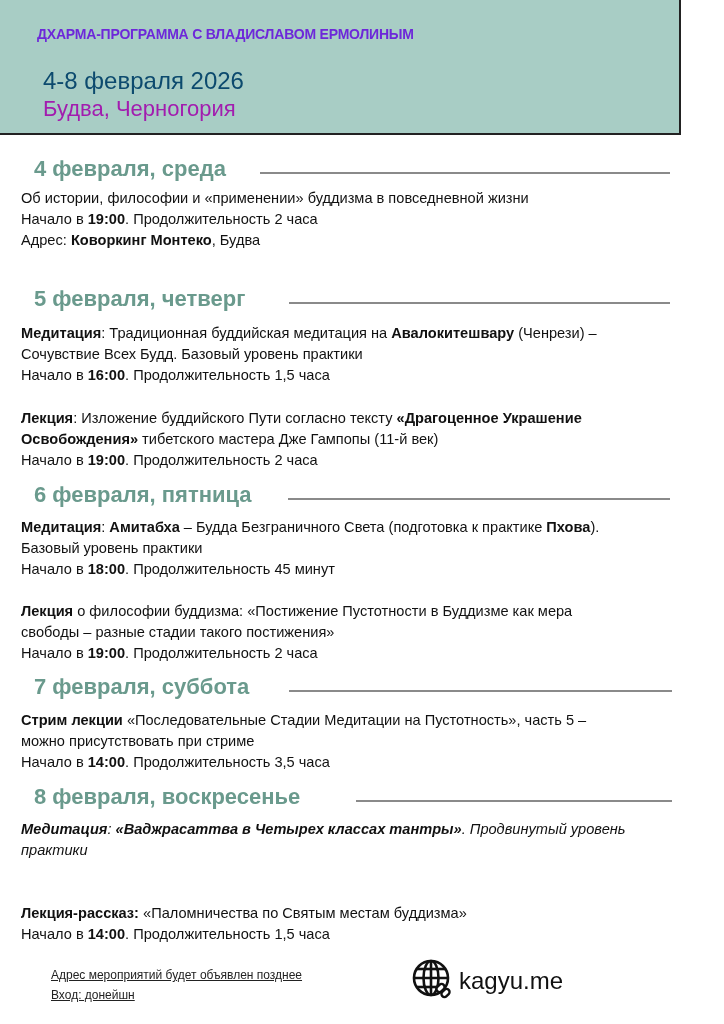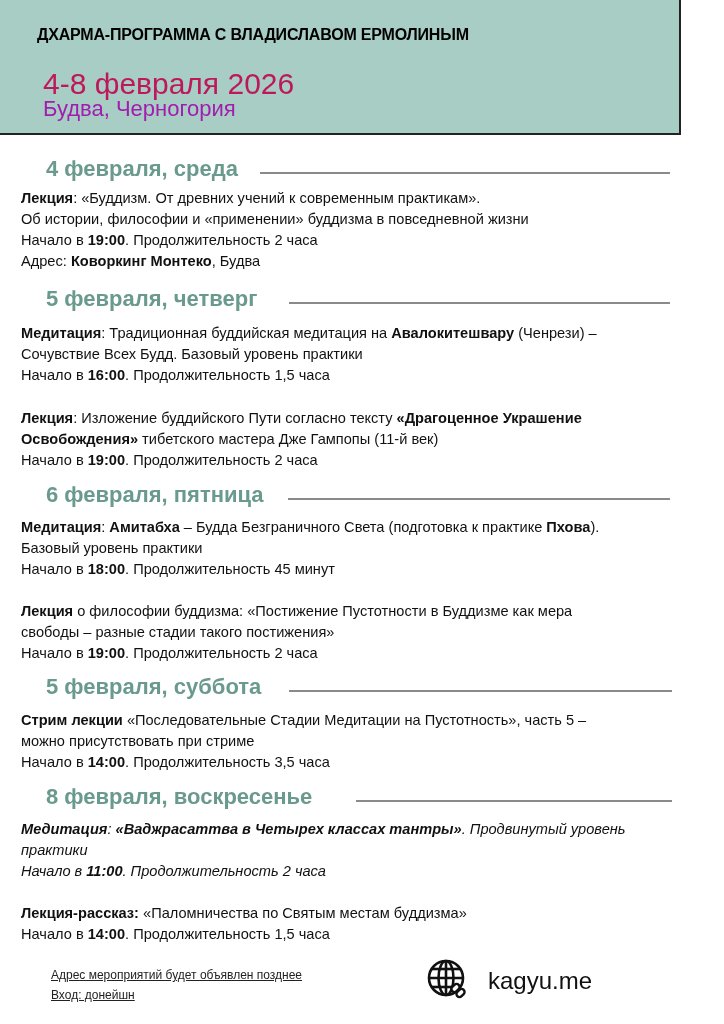--- a/index.html
+++ b/index.html
@@ -1,35 +1,35 @@
 <!DOCTYPE html>
 <html><head>
 <meta charset="utf-8">
 <style>
   html, body { margin:0; padding:0; background:#ffffff; }
   body { width:724px; height:1024px; position:relative; overflow:hidden;
          font-family:"Liberation Sans", "DejaVu Sans", sans-serif; color:#111; }
   .header { position:absolute; left:0; top:0; width:679px; height:133px;
             background:#a8cdc5; border-right:2px solid #222; border-bottom:2px solid #222; }
-  .header .title { position:absolute; left:37px; top:26px; font-size:16px; font-weight:bold;
-                   letter-spacing:-0.2px; color:#000000; white-space:nowrap; }
-  .header .dates { position:absolute; left:43px; top:67px; font-size:30px; color:#be185d; }
+  .header .title { position:absolute; left:37px; top:26px; font-size:14px; font-weight:bold;
+                   letter-spacing:-0.2px; color:#6d28d9; white-space:nowrap; }
+  .header .dates { position:absolute; left:43px; top:67px; font-size:24px; color:#0c4a6e; }
   .header .place { position:absolute; left:43px; top:96px; font-size:22px; color:#a21caf; }
 
   .day { position:absolute; left:0; width:724px; }
-  .day-head { position:absolute; left:34px; top:0; display:flex; align-items:center;margin-left:12px; }
+  .day-head { position:absolute; left:34px; top:0; display:flex; align-items:center; }
   .day-title { font-size:22px; font-weight:bold; color:#6a9a8d; white-space:nowrap; }
   .day-rule { position:absolute; height:2px; background:#8a8a8a; }
 
   .ev { position:absolute; left:21px; font-size:14.6px; line-height:21px; color:#111; white-space:nowrap; }
   .ev b { font-weight:bold; }
   .line { display:block; }
 
   .footer-note { position:absolute; left:51px; font-size:12px; line-height:20px; color:#222;text-decoration:underline; }
-  .site { position:absolute; left:426px; top:958px; display:flex; align-items:center; gap:20px; }
+  .site { position:absolute; left:411px; top:958px; display:flex; align-items:center; gap:6px; }
   .site-text { font-size:24px; color:#111; }
 </style>
 </head>
 <body>
 
 <div class="header">
   <div class="title">ДХАРМА-ПРОГРАММА С ВЛАДИСЛАВОМ ЕРМОЛИНЫМ</div>
   <div class="dates">4-8 февраля 2026</div>
   <div class="place">Будва, Черногория</div>
 </div>
@@ -48,21 +48,21 @@
       <div class="day-rule" style="left: 289px; width: 381px; top: 16px;"></div>
     </div>
     <div class="day" style="top: 482px;">
       <div class="day-head">
         <span class="day-title">6 февраля, пятница</span>
       </div>
       <div class="day-rule" style="left: 288px; width: 382px; top: 16px;"></div>
     </div>
     <div class="day" style="top: 674px;">
       <div class="day-head">
-        <span class="day-title">5 февраля, суббота</span>
+        <span class="day-title">7 февраля, суббота</span>
       </div>
       <div class="day-rule" style="left: 289px; width: 383px; top: 16px;"></div>
     </div>
     <div class="day" style="top: 784px;">
       <div class="day-head">
         <span class="day-title">8 февраля, воскресенье</span>
       </div>
       <div class="day-rule" style="left: 356px; width: 316px; top: 16px;"></div>
     </div>
   </div>
@@ -83,21 +83,20 @@
       <g fill="#fff" stroke="#111" stroke-width="2.4">
         <rect x="25" y="27" width="9" height="6" rx="3" transform="rotate(-45 29.5 30)"></rect>
         <rect x="30" y="32" width="9" height="6" rx="3" transform="rotate(-45 34.5 35)"></rect>
       </g>
     </svg>
   </span>
   <span class="site-text">kagyu.me</span>
 </div>
 
 <div class="ev" style="top: 188px;">
-    <span class="line"><b>Лекция</b><span>: «Буддизм. От древних учений к современным практикам».</span></span>
     <span class="line"><b></b><span>Об истории, философии и «применении» буддизма в повседневной жизни</span></span>
     <span class="line"><b></b><span>Начало в </span><b>19:00</b><span>. Продолжительность 2 часа</span></span>
     <span class="line"><b></b><span>Адрес: </span><b>Коворкинг Монтеко</b><span>, Будва</span></span>
   </div>
 <div class="ev" style="top: 323px;">
     <span class="line"><b>Медитация</b><span>: Традиционная буддийская медитация на </span><b>Авалокитешвару</b><span> (Ченрези) –</span></span>
     <span class="line"><b></b><span>Сочувствие Всех Будд. Базовый уровень практики</span></span>
     <span class="line"><b></b><span>Начало в </span><b>16:00</b><span>. Продолжительность 1,5 часа</span></span>
   </div>
 <div class="ev" style="top: 408px;">
@@ -116,18 +115,17 @@
     <span class="line"><b></b><span>Начало в </span><b>19:00</b><span>. Продолжительность 2 часа</span></span>
   </div>
 <div class="ev" style="top: 710px;">
     <span class="line"><b>Стрим лекции</b><span> «Последовательные Стадии Медитации на Пустотность», часть 5 –</span></span>
     <span class="line"><b></b><span>можно присутствовать при стриме</span></span>
     <span class="line"><b></b><span>Начало в </span><b>14:00</b><span>. Продолжительность 3,5 часа</span></span>
   </div>
 <div class="ev" style="top: 819px; font-style: italic;">
     <span class="line"><b>Медитация</b><span>: </span><b>«Ваджрасаттва в Четырех классах тантры»</b><span>. Продвинутый уровень</span></span>
     <span class="line"><b></b><span>практики</span></span>
-    <span class="line"><b></b><span>Начало в </span><b>11:00</b><span>. Продолжительность 2 часа</span></span>
   </div>
 <div class="ev" style="top: 903px;">
     <span class="line"><b>Лекция-рассказ:</b><span> «Паломничества по Святым местам буддизма»</span></span>
     <span class="line"><b></b><span>Начало в </span><b>14:00</b><span>. Продолжительность 1,5 часа</span></span>
   </div>
 
 </body></html>

